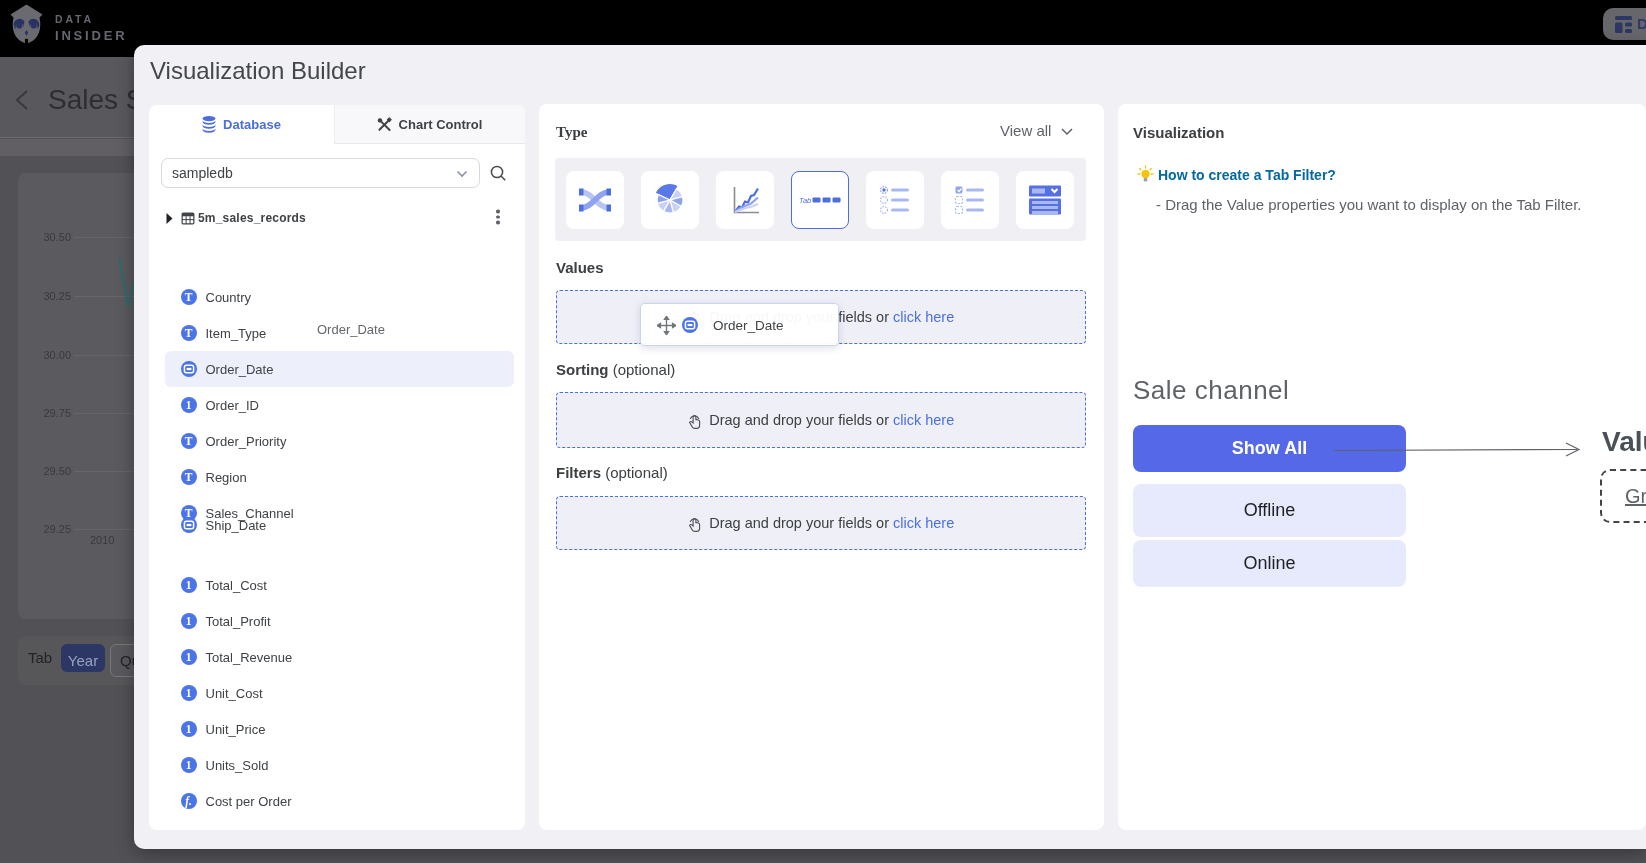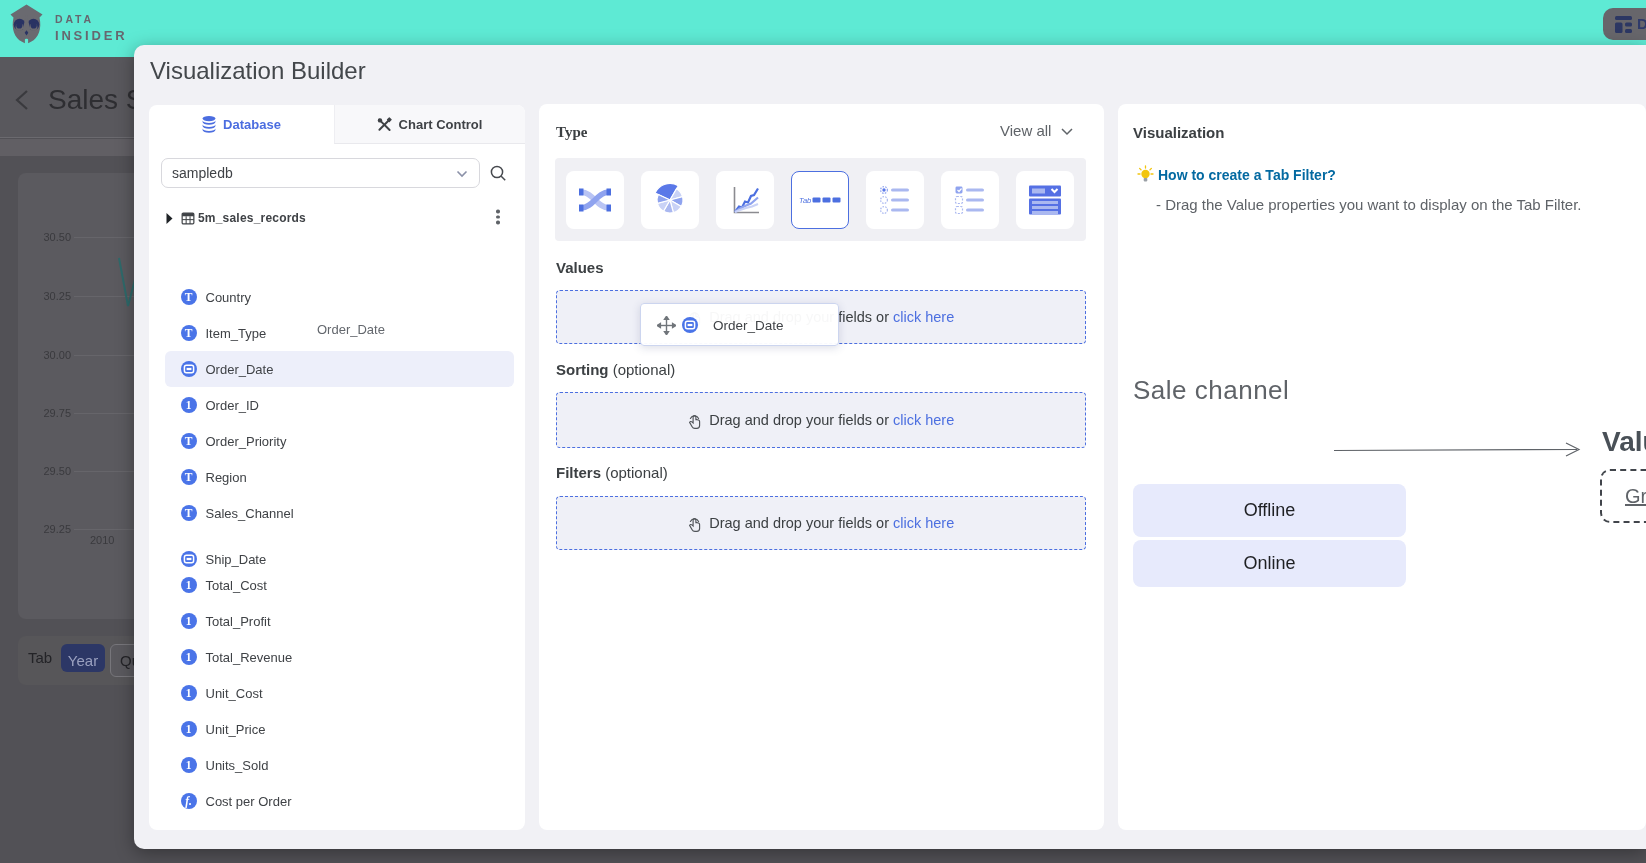--- a/index.html
+++ b/index.html
@@ -1,20 +1,20 @@
 <!DOCTYPE html>
 <html><head>
 <meta charset="utf-8">
 <style>
 * { margin:0; padding:0; box-sizing:border-box; }
 html,body { width:1646px; height:863px; overflow:hidden; background:#525156;
   font-family:"Liberation Sans", sans-serif; }
 .abs { position:absolute; }
 
-#nav { position:absolute; left:0; top:0; width:1646px; height:57px; background:#5eead4; }
+#nav { position:absolute; left:0; top:0; width:1646px; height:57px; background:#000000; }
 #navpill { position:absolute; left:1603px; top:8px; width:43px; height:32px;
   background:#67666b; border-radius:10px 0 0 10px; }
 #hdr { position:absolute; left:0; top:57px; width:1646px; height:81px; background:#59585d;
   border-bottom:1px solid #6b6a6f; }
 #band { position:absolute; left:0; top:139px; width:1646px; height:17px; background:#615f64; }
 #chartcard { position:absolute; left:18px; top:173px; width:1628px; height:446px;
   background:#5b5a5f; border-radius:8px; }
 #tabcard { position:absolute; left:18px; top:636px; width:1628px; height:49px;
   background:#575659; border-radius:8px; }
 .ylab { position:absolute; width:40px; text-align:right; font-size:11px; color:#3a3a3e; }
@@ -240,21 +240,21 @@
             <span>T</span>
           </div>
           <div class="fname">Region</div>
         </div>
       <div class="frow" style="top:389.5px;">
           <div class="fico">
             <span>T</span>
           </div>
           <div class="fname">Sales_Channel</div>
         </div>
-      <div class="frow" style="top:436px;">
+      <div class="frow" style="top:402px;">
           <div class="fico"><svg width="16" height="16" viewBox="0 0 16 16">
               <rect x="3.4" y="4.2" width="9.2" height="7.6" rx="2" fill="none" stroke="#fff" stroke-width="1.5"></rect>
               <rect x="5.6" y="6.9" width="4.8" height="2.2" fill="#fff"></rect>
             </svg></div>
           <div class="fname">Ship_Date</div>
         </div>
       <div class="frow" style="top:461.5px;">
           <div class="fico">
             <span>1</span>
           </div>
@@ -435,20 +435,21 @@
         <line x1="14.4" y1="3.4" x2="13" y2="4.8"></line>
         <line x1="1" y1="9" x2="3" y2="9"></line>
         <line x1="14" y1="9" x2="16" y2="9"></line>
       </g>
       <circle cx="8.5" cy="9" r="4.2" fill="#f2c50f"></circle>
       <rect x="6.7" y="13" width="3.6" height="3.4" rx="0.8" fill="#9aa0a6"></rect>
     </svg>
     <div id="howto">How to create a Tab Filter?</div>
     <div id="howsub">- Drag the Value properties you want to display on the Tab Filter.</div>
     <div id="salechan">Sale channel</div>
+    <div class="chanbtn" id="showall">Show All</div>
     <div class="chanbtn" id="offline">Offline</div>
     <div class="chanbtn" id="online">Online</div>
     <svg class="abs" style="left:216px; top:336px; z-index:6;" width="252" height="20">
       <line x1="0" y1="10.5" x2="243" y2="9.5" stroke="#5f6368" stroke-width="1.2"></line>
       <polyline points="232,3 245,9.5 232,16" fill="none" stroke="#5f6368" stroke-width="1.2"></polyline>
     </svg>
     <div id="valu">Values</div>
     <div id="grobox">
         <div id="gro">Group</div>
       </div>

